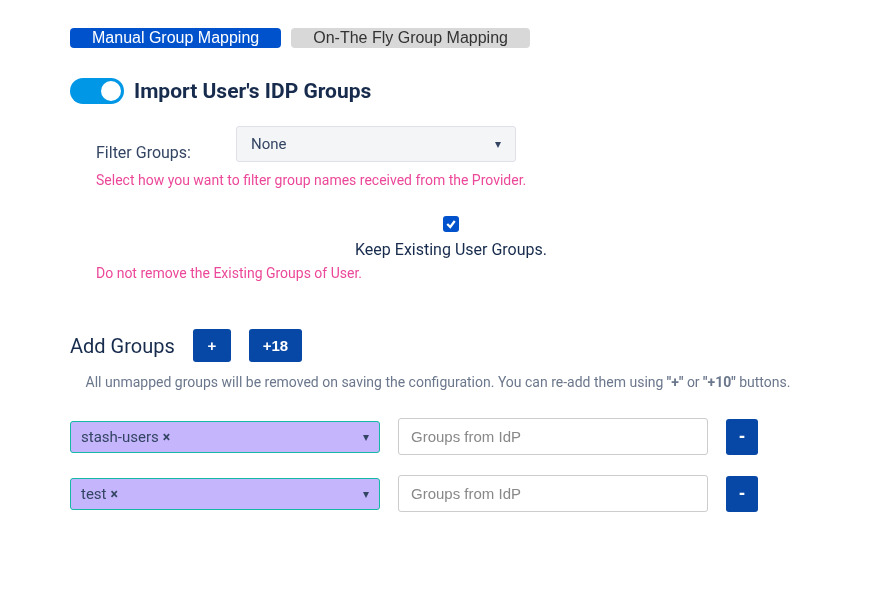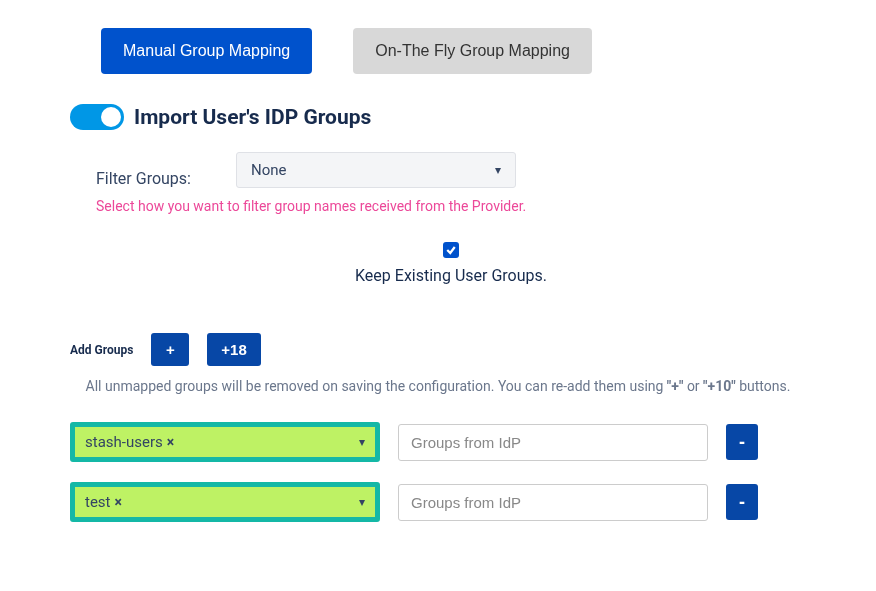--- a/index.html
+++ b/index.html
@@ -9,26 +9,25 @@
       color: #172b4d;
       padding: 28px 70px;
       width: 876px;
     }
     .tabs {
       display: flex;
       gap: 10px;
       margin-bottom: 30px;
     }
     .tab {
-      padding: 14px 22px;
+      padding: 1px 22px;
       border-radius: 4px;
       font-size: 16px;
       cursor: pointer;
       border: none;
-      margin-left: 31px;
     }
     .tab-active {
       background: #0052cc;
       color: #fff;
     }
     .tab-inactive {
       background: #d8d8d8;
       color: #333;
     }
     .toggle-row {
@@ -120,22 +119,22 @@
       color: #172b4d;
     }
     .add-row {
       display: flex;
       align-items: center;
       gap: 18px;
       margin-top: 48px;
       margin-bottom: 12px;
     }
     .add-label {
-      font-size: 12px;
-      font-weight: 700;
+      font-size: 20px;
+      font-weight: 400;
       color: #172b4d;
     }
     .btn-primary {
       background: #0747a6;
       color: #fff;
       border: none;
       border-radius: 3px;
       font-size: 15px;
       font-weight: 700;
       padding: 8px 14px;
@@ -167,22 +166,22 @@
       font-weight: 700;
       color: #6b778c;
     }
     .map-row {
       display: flex;
       align-items: center;
       gap: 18px;
       margin-bottom: 20px;
     }
     .tag-select {
-      background: #bef264;
-      border: 5px solid #14b8a6;
+      background: #c4b5fd;
+      border: 1px solid #14b8a6;
       border-radius: 3px;
       padding: 6px 10px;
       display: flex;
       align-items: center;
       justify-content: space-between;
       width: 310px;
       cursor: pointer;
     }
     .tag-select .tag-text {
       display: flex;
@@ -239,20 +238,21 @@
   <div class="helper">Select how you want to filter group names received from the Provider.</div>
 
   <div class="checkbox-row">
     <div class="checkbox">
       <svg viewBox="0 0 16 16">
           <polyline points="3,8 7,12 13,4"></polyline>
         </svg>
     </div>
     <span class="checkbox-label">Keep Existing User Groups.</span>
   </div>
+  <div class="helper">Do not remove the Existing Groups of User.</div>
 </div>
 
 <div class="add-row">
   <span class="add-label">Add Groups</span>
   <button class="btn-primary">+</button>
   <button class="btn-primary">+18</button>
 </div>
 
 <div class="info-text">
   <span>All unmapped groups will be removed on saving the configuration. You can re-add them using </span><span class="bold">"+"</span><span> or </span><span class="bold">"+10"</span><span> buttons.</span>

